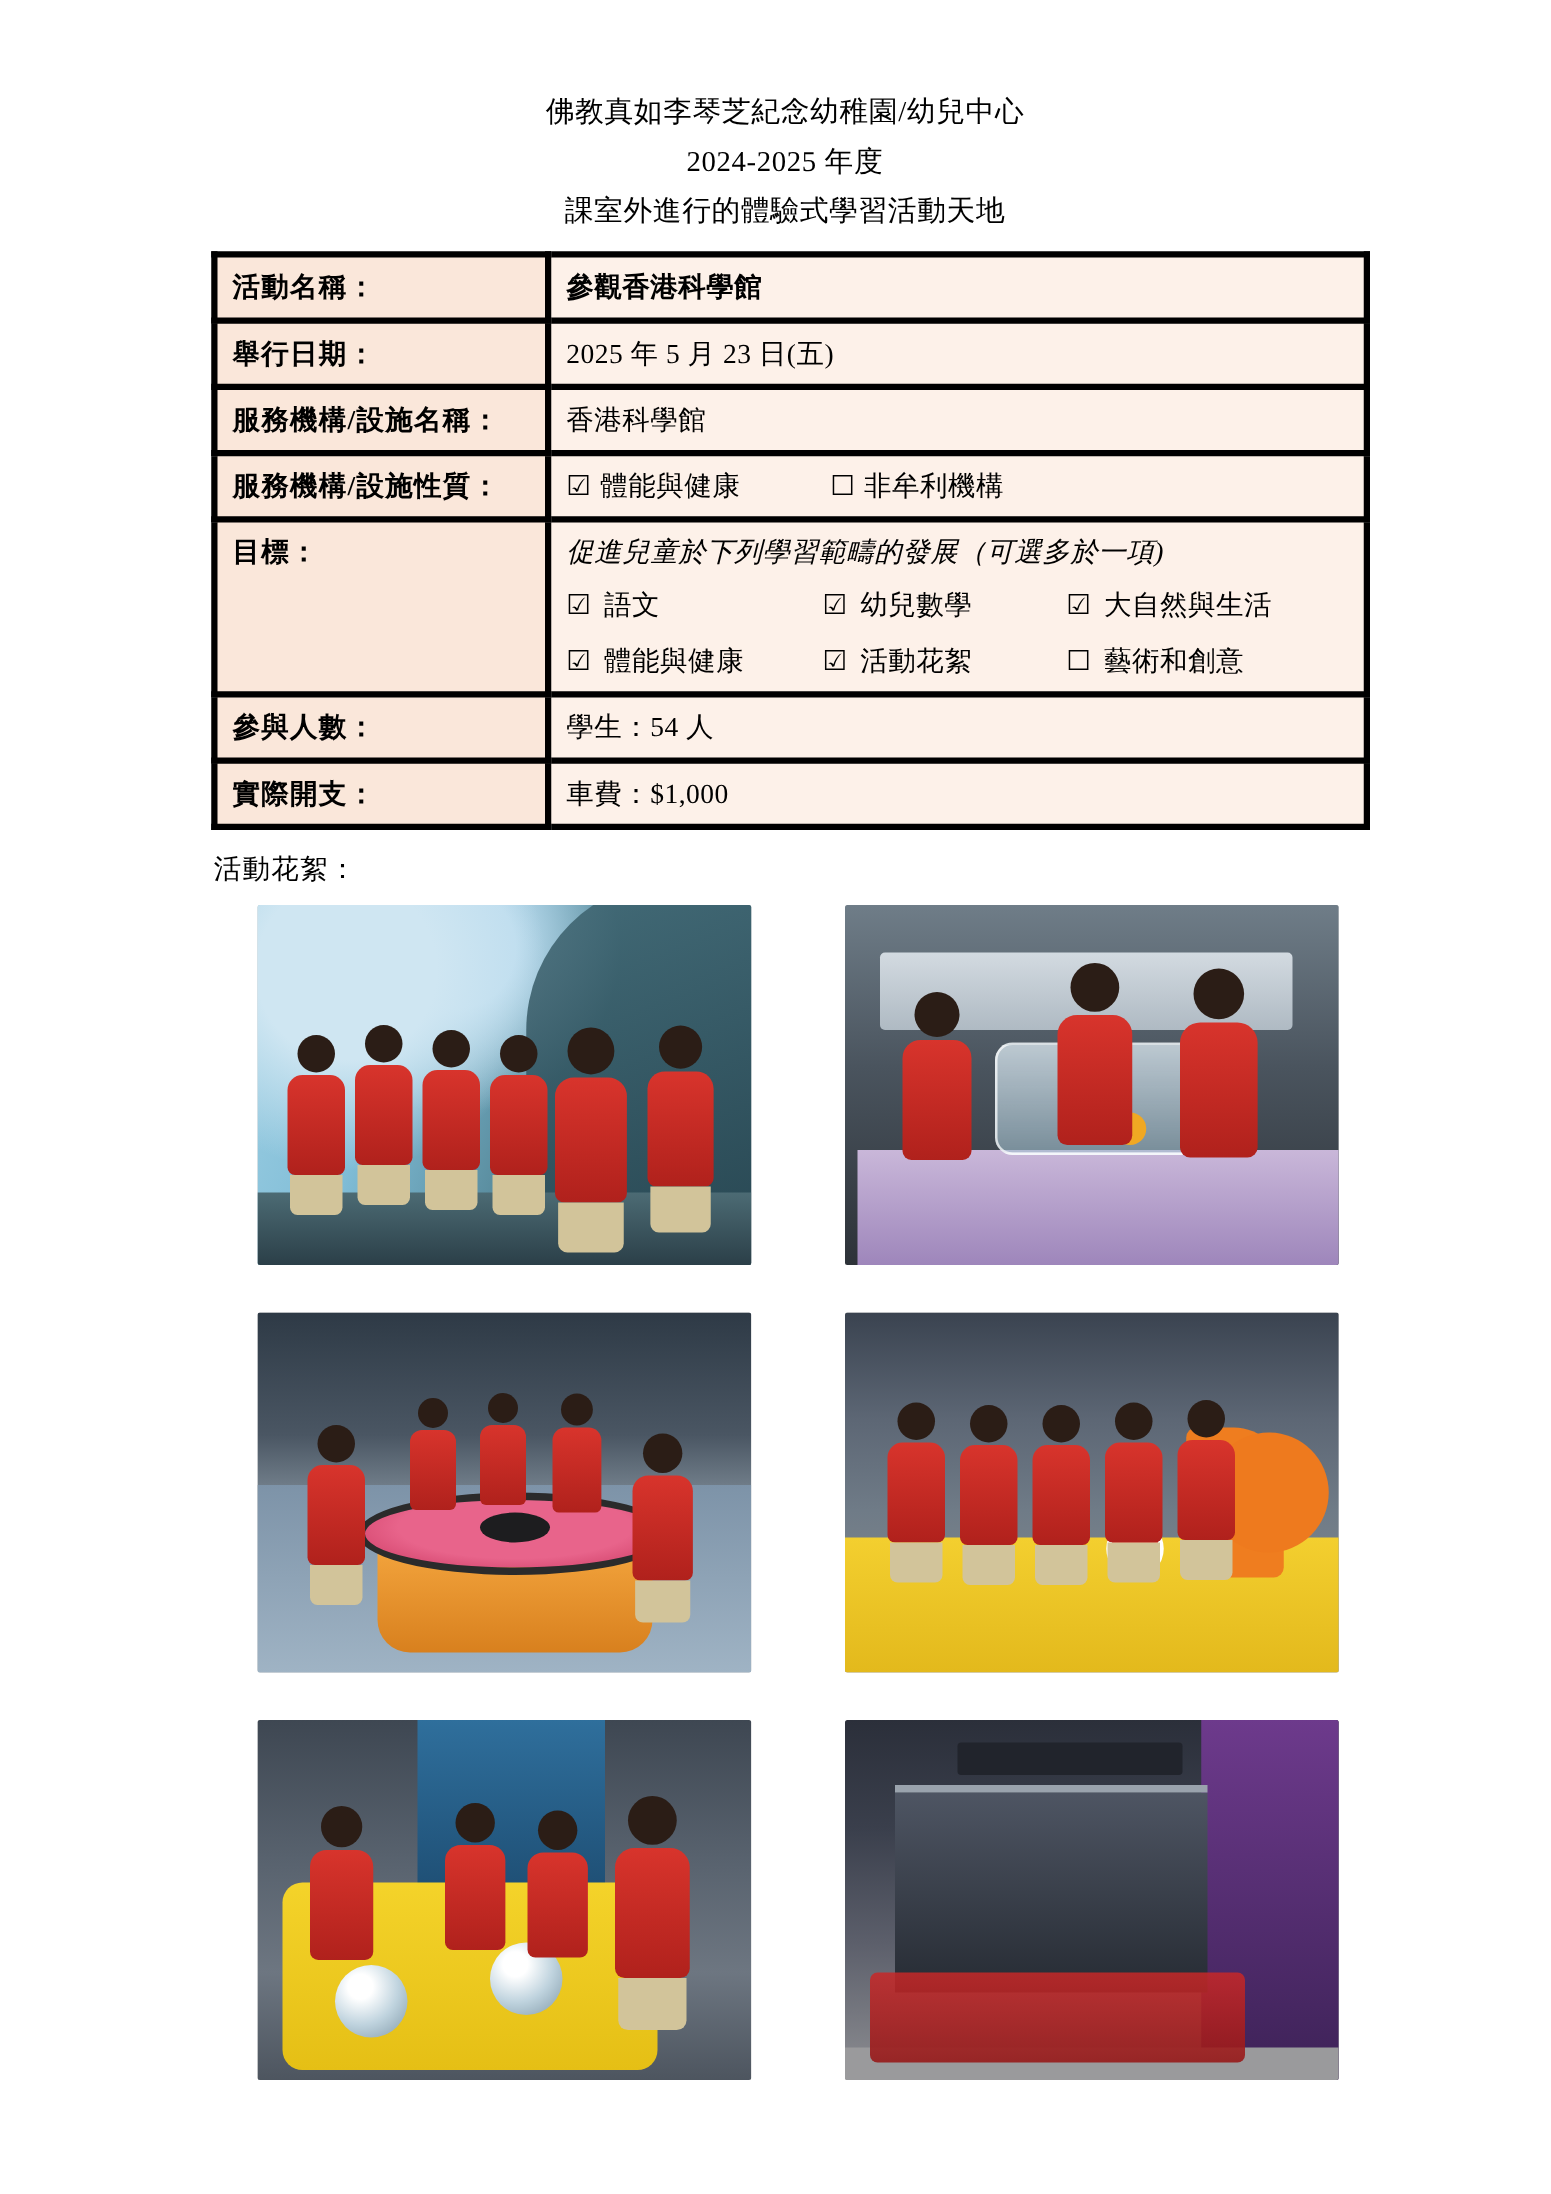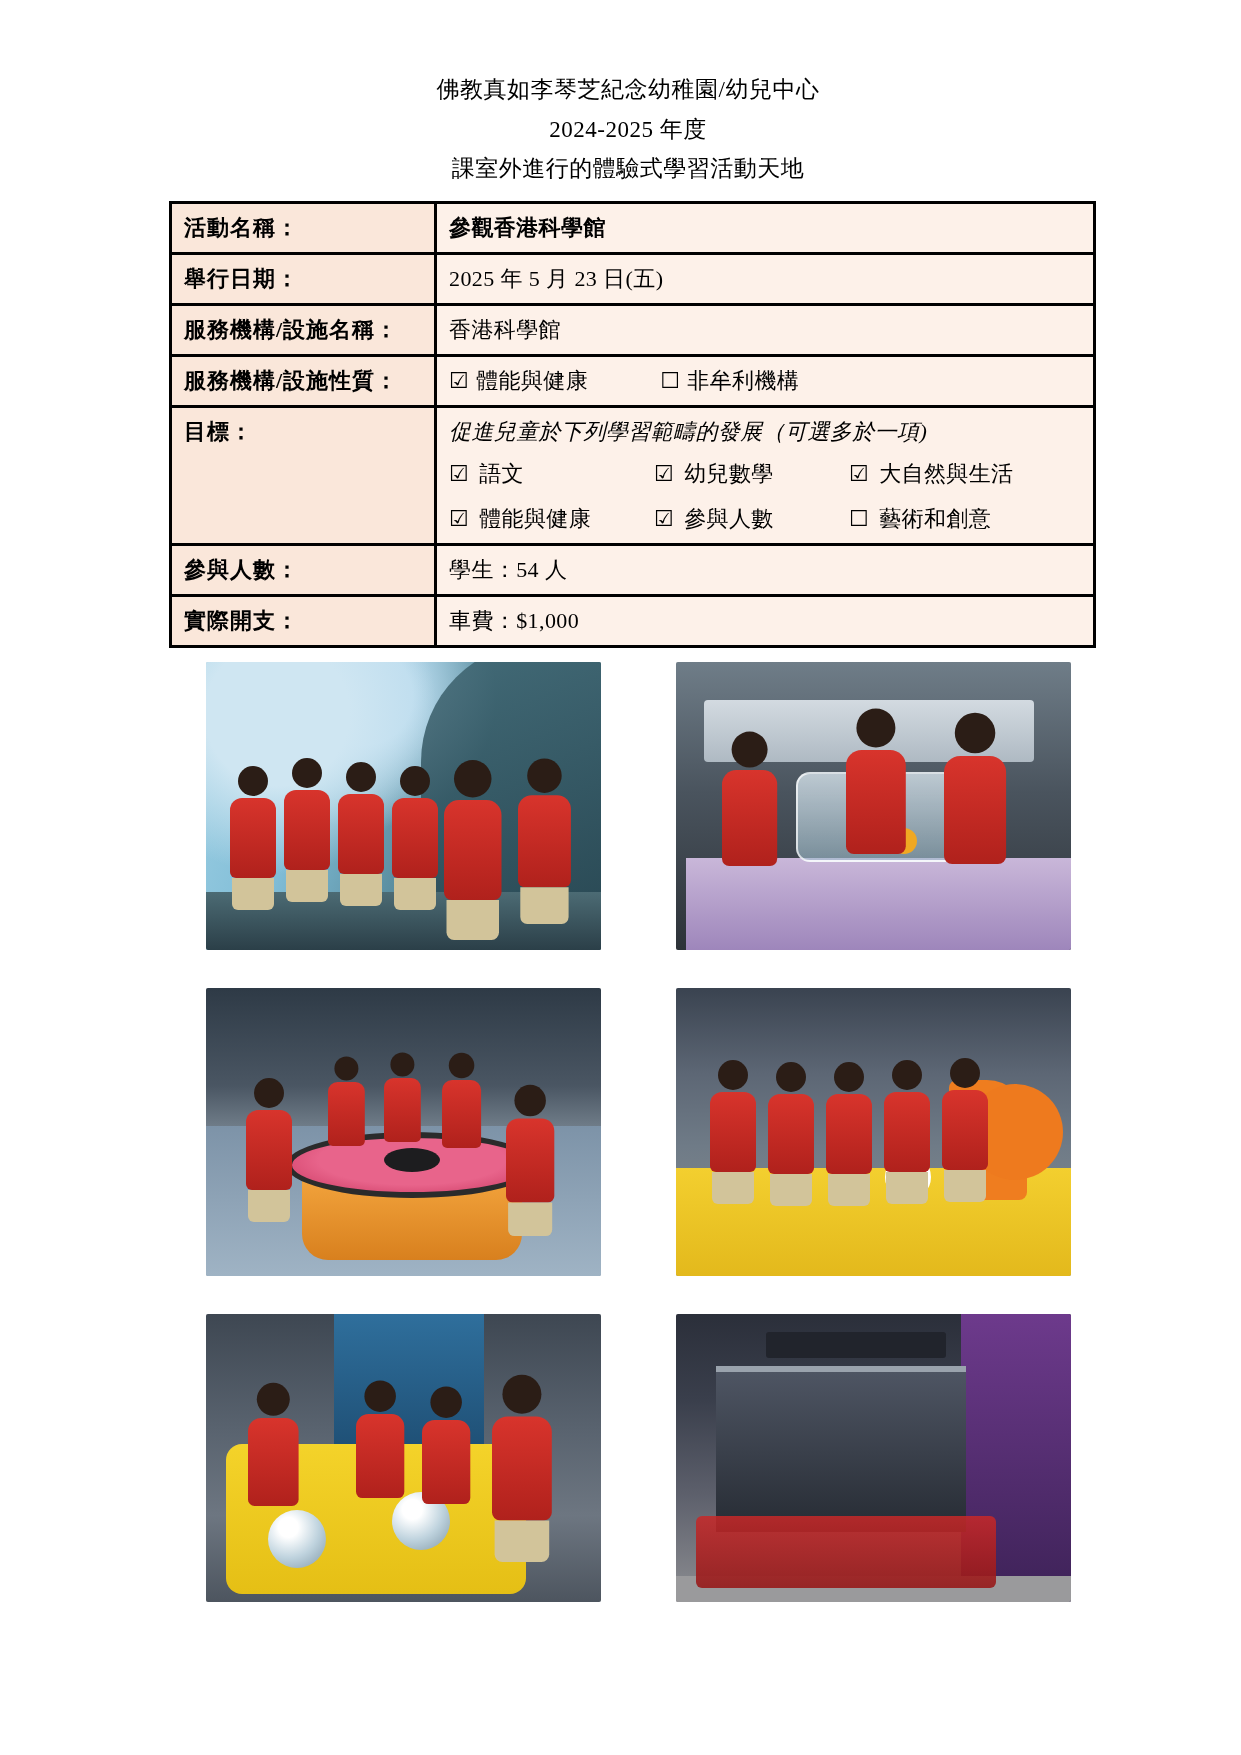--- a/index.html
+++ b/index.html
@@ -30,21 +30,21 @@
   .doc-header .line {
     margin: 0 0 4px 0;
   }
   table.info {
     border-collapse: collapse;
     width: 927px;
     margin: 14px 0 0 -6px;
     table-layout: fixed;
   }
   table.info td {
-    border: 3px solid #000000;
+    border: 5px solid #000000;
     padding: 7px 12px 8px 12px;
     vertical-align: top;
     font-size: 22px;
     line-height: 1.5;
     margin-top: 20px;
   }
   td.label {
     width: 238px;
     background: #fae7da;
     font-weight: bold;
@@ -332,41 +332,42 @@
             <div class="goal-cell">
               <span class="chk">☑</span>
               <span>大自然與生活</span>
             </div>
             <div class="goal-cell">
               <span class="chk">☑</span>
               <span>體能與健康</span>
             </div>
             <div class="goal-cell">
               <span class="chk">☑</span>
-              <span>參與人數</span>
+              <span>活動花絮</span>
             </div>
             <div class="goal-cell">
               <span class="chk">☐</span>
               <span>藝術和創意</span>
             </div>
           </div>
         </td>
       </tr>
 
       <tr>
         <td class="label">參與人數：</td>
         <td class="value">學生：54 人</td>
       </tr>
       <tr>
         <td class="label">實際開支：</td>
         <td class="value">車費：$1,000</td>
       </tr>
     </tbody>
   </table>
 
+  <div class="gallery-caption">活動花絮：</div>
 
   <div class="gallery">
 
     <div class="photo p1">
       <div class="ph-inner">
         <div class="bg"></div>
         <div class="arch"></div>
         <div class="floor"></div>
         <div class="kid" style="left:24px;bottom:40px;">
             <div class="head"></div>

